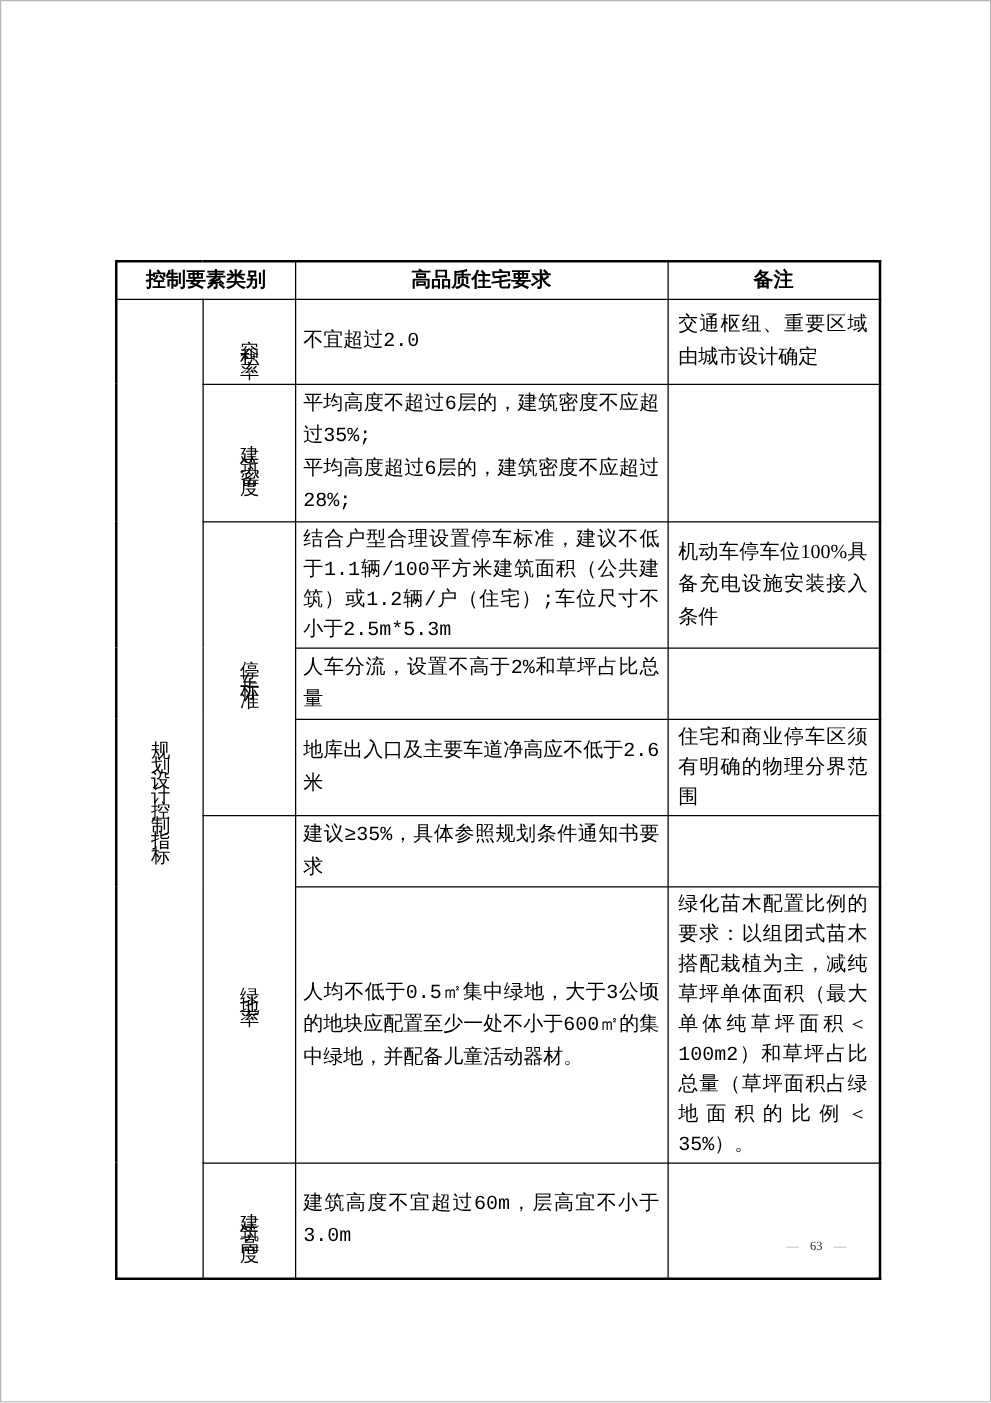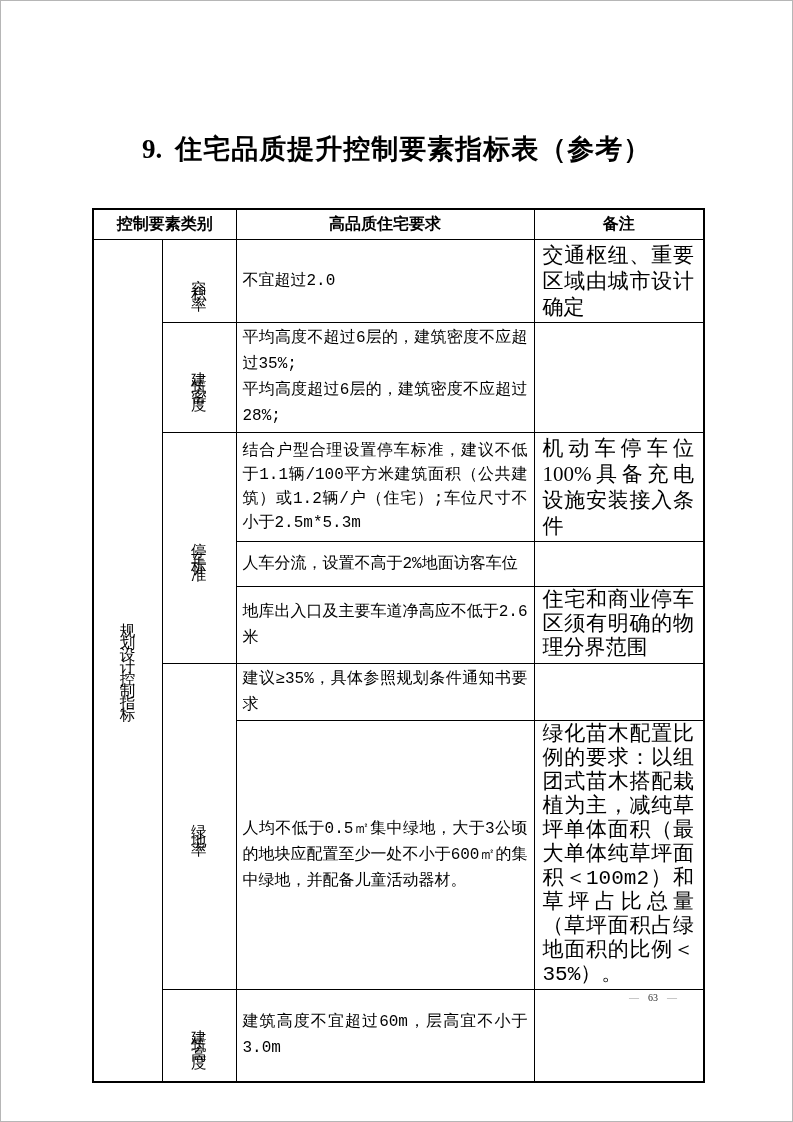--- a/index.html
+++ b/index.html
@@ -82,21 +82,21 @@
   td.req {
     font-size: 16px;
     line-height: 26px;
     text-align: justify;
     text-align-last: left;
     padding: 2px 6px;
     font-family: Liberation Mono, monospace;
   }
   td.req.tight { line-height: 24px; margin-top: 16px; }
   td.rem {
-    font-size: 21px;
+    font-size: 16px;
     line-height: 26px;
     text-align: justify;
     text-align-last: left;
     padding: 2px 9px 2px 8px;
   }
   td.rem.tight { line-height: 24px; font-family: Liberation Mono, monospace; }
   .prewrap { white-space: pre-line; }
   .footer {
     position: absolute;
     top: 991px;
@@ -108,23 +108,20 @@
     color: #9a9a9a;
     margin: 0 9px;
   }
   .footer .pagenum { color: #2b2b2b; }
 </style>
 </head>
 <body>
 
 <div class="page">
 
-  <div class="doc-title">
-    <span class="title-num">9.</span><span>住宅品质提升控制要素指标表（参考）</span>
-  </div>
 
   <table class="main">
     <colgroup>
       <col style="width:69px">
       <col style="width:74px">
       <col style="width:298px">
       <col style="width:170px">
     </colgroup>
     <tbody>
       <tr class="h-hdr">
@@ -155,21 +152,21 @@
 
       <tr class="h-r3">
         <td class="vcell" rowspan="3">
           <span class="vtext">停车标准</span>
         </td>
         <td class="req tight">结合户型合理设置停车标准，建议不低于1.1辆/100平方米建筑面积（公共建筑）或1.2辆/户（住宅）;车位尺寸不小于2.5m*5.3m</td>
         <td class="rem">机动车停车位100%具备充电设施安装接入条件</td>
       </tr>
 
       <tr class="h-r4">
-        <td class="req">人车分流，设置不高于2%地面访客车位</td>
+        <td class="req">人车分流，设置不高于2%和草坪占比总量</td>
         <td class="rem"></td>
       </tr>
 
       <tr class="h-r5">
         <td class="req">地库出入口及主要车道净高应不低于2.6米</td>
         <td class="rem tight">住宅和商业停车区须有明确的物理分界范围</td>
       </tr>
 
       <tr class="h-r6">
         <td class="vcell" rowspan="2">

